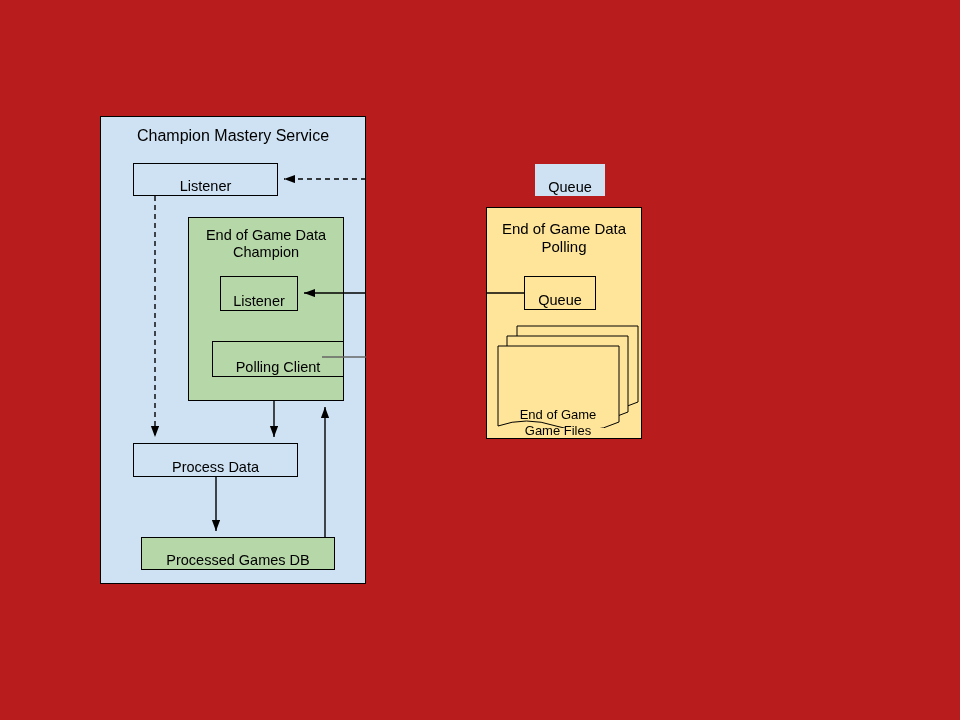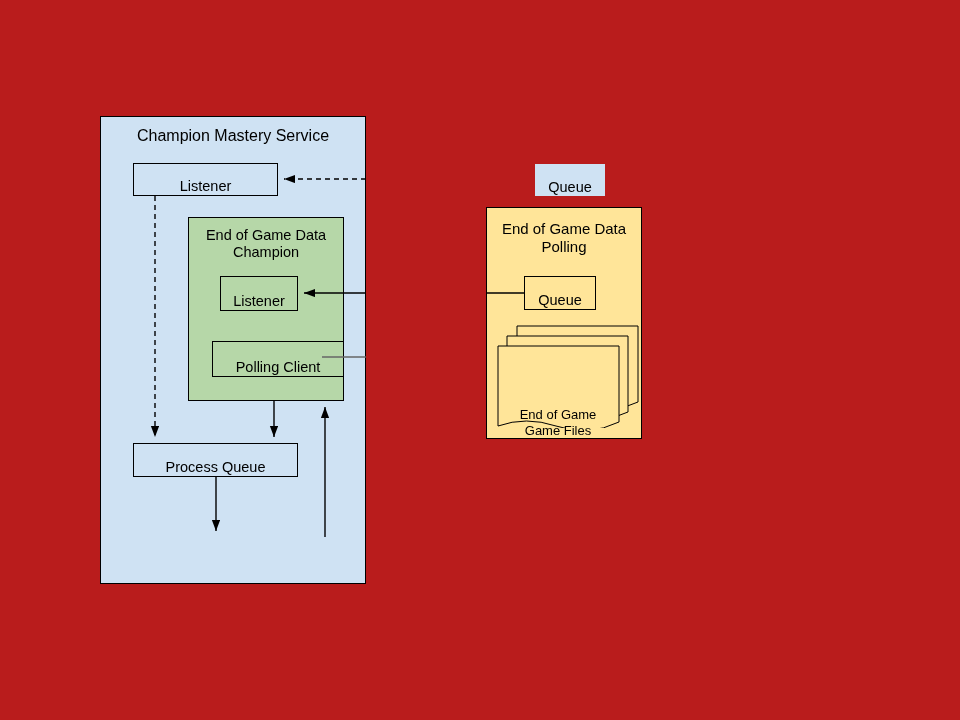--- a/index.html
+++ b/index.html
@@ -119,23 +119,26 @@
 
   <div class="node box-on-green" style="left:220px; top:276px; width:78px; height:35px;">
     <span>Listener</span>
   </div>
 
   <div class="node box-on-green" style="left:212px; top:341px; width:132px; height:36px;">
     <span>Polling Client</span>
   </div>
 
   <div class="node box-blue" style="left:133px; top:443px; width:165px; height:34px;">
-    <span>Process Queue</span>
-  </div>
-
+    <span>Process Data</span>
+  </div>
+
+  <div class="node box-green-fill" style="left:141px; top:537px; width:194px; height:33px;">
+    <span>Processed Games DB</span>
+  </div>
 
   <div class="node box-legend" style="left:535px; top:164px; width:70px; height:32px;">
     <span>Queue</span>
   </div>
 
   <div class="node container-yellow" style="left:486px; top:207px; width:156px; height:232px;">
     <span style="display:block; width:100%;">
       <span>End of Game Data</span><br>
       <span>Polling</span>
     </span>

